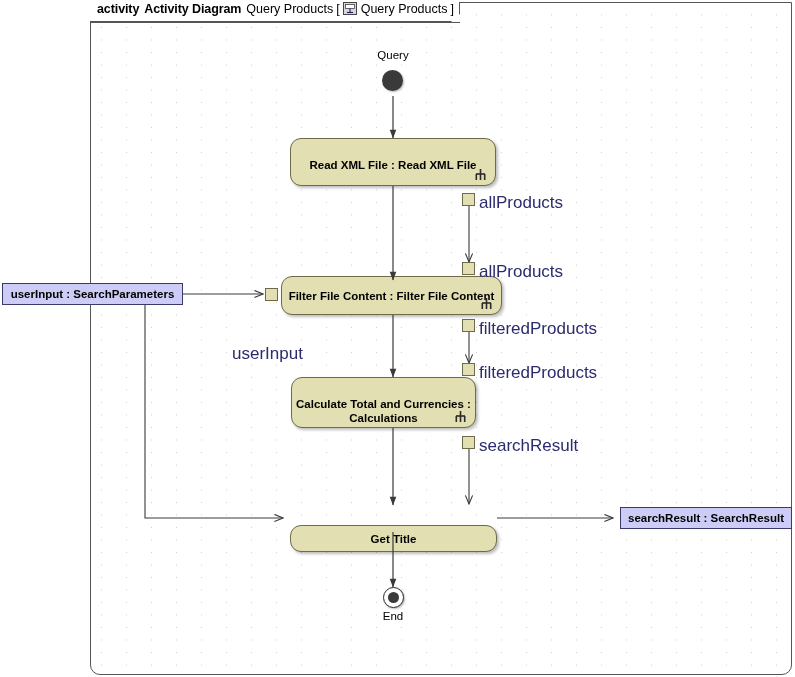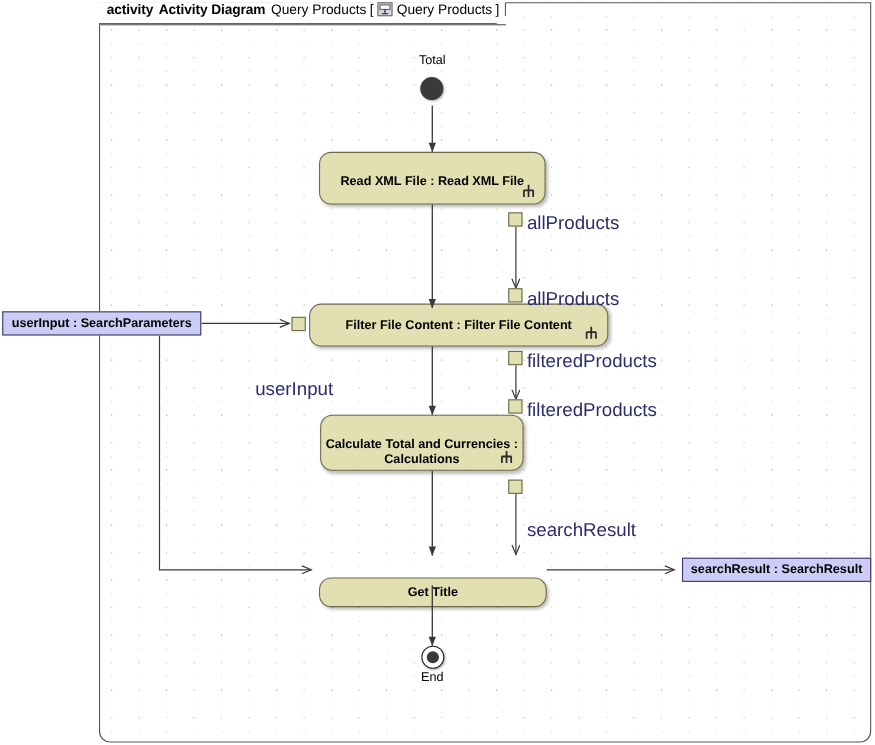--- a/index.html
+++ b/index.html
@@ -288,41 +288,41 @@
       <path d="M469,449 L469,504" marker-end="url(#arrowOpen)"></path>
 
       <path d="M183,294 L263,294" marker-end="url(#arrowOpen)"></path>
 
       <path d="M145,305 L145,518 L283,518" marker-end="url(#arrowOpen)"></path>
 
       <path d="M497,518 L613,518" marker-end="url(#arrowOpen)"></path>
     </g>
   </svg>
 
-  <div class="nodelabel" style="left:360px; top:49px; width:66px;">Total</div>
+  <div class="nodelabel" style="left:360px; top:49px; width:66px;">Query</div>
   <div class="node initial" style="left:382px; top:70px;"></div>
 
   <div class="action" style="left:290px; top:138px; width:206px; height:48px;">
     <div class="atext">Read XML File : Read XML File</div>
     <span class="rake">
       <svg width="13" height="13" viewBox="0 0 13 13">
         <line x1="6.5" y1="1" x2="6.5" y2="12" stroke="#2b2b2b" stroke-width="1.6"></line>
         <line x1="2" y1="6" x2="11" y2="6" stroke="#2b2b2b" stroke-width="1.6"></line>
         <line x1="2.3" y1="6" x2="2.3" y2="12" stroke="#2b2b2b" stroke-width="1.6"></line>
         <line x1="10.7" y1="6" x2="10.7" y2="12" stroke="#2b2b2b" stroke-width="1.6"></line>
       </svg>
     </span>
   </div>
   <div class="pin" style="left:462px; top:193px;"></div>
   <div class="pinlabel" style="left:479px; top:193px;">allProducts</div>
 
   <div class="pin" style="left:462px; top:262px;"></div>
   <div class="pinlabel" style="left:479px; top:262px;">allProducts</div>
 
-  <div class="action center" style="left:281px; top:276px; width:272px; height:39px;">
+  <div class="action center" style="left:281px; top:276px; width:221px; height:39px;">
     <div class="atext">Filter File Content : Filter File Content</div>
     <span class="rake">
       <svg width="13" height="13" viewBox="0 0 13 13">
         <line x1="6.5" y1="1" x2="6.5" y2="12" stroke="#2b2b2b" stroke-width="1.6"></line>
         <line x1="2" y1="6" x2="11" y2="6" stroke="#2b2b2b" stroke-width="1.6"></line>
         <line x1="2.3" y1="6" x2="2.3" y2="12" stroke="#2b2b2b" stroke-width="1.6"></line>
         <line x1="10.7" y1="6" x2="10.7" y2="12" stroke="#2b2b2b" stroke-width="1.6"></line>
       </svg>
     </span>
   </div>
@@ -343,21 +343,21 @@
       <svg width="13" height="13" viewBox="0 0 13 13">
         <line x1="6.5" y1="1" x2="6.5" y2="12" stroke="#2b2b2b" stroke-width="1.6"></line>
         <line x1="2" y1="6" x2="11" y2="6" stroke="#2b2b2b" stroke-width="1.6"></line>
         <line x1="2.3" y1="6" x2="2.3" y2="12" stroke="#2b2b2b" stroke-width="1.6"></line>
         <line x1="10.7" y1="6" x2="10.7" y2="12" stroke="#2b2b2b" stroke-width="1.6"></line>
       </svg>
     </span>
   </div>
 
   <div class="pin" style="left:462px; top:436px;"></div>
-  <div class="pinlabel" style="left:479px; top:436px;margin-top:36px;">searchResult</div>
+  <div class="pinlabel" style="left:479px; top:436px;">searchResult</div>
 
   <div class="action center" style="left:290px; top:505px; width:207px; height:27px;margin-top:20px;">
     <div class="atext">Get Title</div>
   </div>
 
   <div class="node final" style="left:383px; top:587px;"></div>
   <div class="nodelabel" style="left:360px; top:610px; width:66px;">End</div>
 
   <div class="param" style="left:2px; top:283px; width:181px; height:22px;">
     <span class="ptext">userInput : SearchParameters</span>

